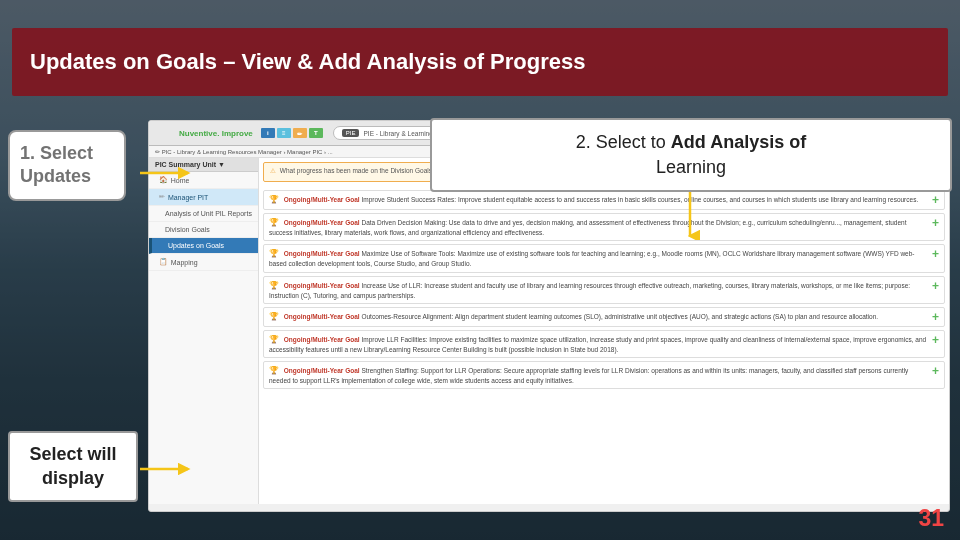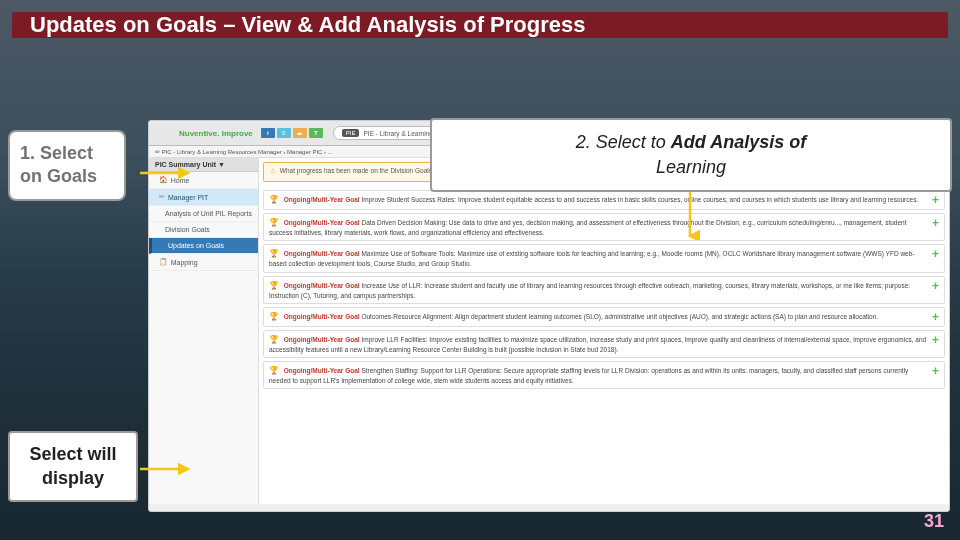--- a/index.html
+++ b/index.html
@@ -24,28 +24,28 @@
     .bg-overlay {
       position: absolute;
       top: 0; left: 0; right: 0; bottom: 0;
       background: rgba(0,0,0,0.45);
       z-index: 1;
     }
 
     
     .title-bar {
       position: absolute;
-      top: 12px;
+      top: 28px;
       left: 12px;
       right: 12px;
       background: rgba(130, 20, 30, 0.9);
       color: white;
       font-size: 22px;
       font-weight: bold;
-      padding: 0 18px;
+      padding: 21px 18px;
       z-index: 10;
       border-radius: 2px;
     }
 
     
     .annotation-box {
       position: absolute;
       top: 130px;
       left: 8px;
       width: 118px;
@@ -68,21 +68,20 @@
       right: 8px;
       background: white;
       border: 2px solid #999;
       border-radius: 4px;
       padding: 10px 14px;
       z-index: 20;
       font-size: 18px;
       color: #222;
       line-height: 1.4;
       text-align: center;
-      font-style: italic;
     }
     .annotation-center strong {
       font-weight: 900;
     }
 
     
     .goals-display-box {
       position: absolute;
       bottom: 38px;
       left: 8px;
@@ -97,22 +96,22 @@
       color: #222;
       line-height: 1.3;
       text-align: center;
     }
 
     
     .page-number {
       position: absolute;
       bottom: 8px;
       right: 16px;
-      color: #f9a8d4;
-      font-size: 18px;
+      color: #ef4444;
+      font-size: 23px;
       font-weight: bold;
       z-index: 20;
     }
 
     
     .browser-window {
       position: absolute;
       top: 120px;
       left: 148px;
       right: 10px;
@@ -360,21 +359,21 @@
 
 <div class="bg-image"></div>
 <div class="bg-overlay"></div>
 
 <div class="title-bar">
   <span>Updates on Goals – View &amp; Add Analysis of Progress</span>
 </div>
 
 <div class="annotation-box">
   <div>1. Select</div>
-  <div>on Goals</div>
+  <div>Updates</div>
 </div>
 
 <svg class="arrow-svg" style="top:162px; left:138px; width:55px; height:22px;" viewBox="0 0 55 22">
   <defs>
       <marker id="ah1" markerWidth="5" markerHeight="5" refX="4" refY="2.5" orient="auto">
         <polygon points="0 0, 5 2.5, 0 5" fill="#f5c518"></polygon>
       </marker>
     </defs>
   <line x1="2" y1="11" x2="50" y2="11" stroke="#f5c518" stroke-width="2.5" marker-end="url(#ah1)"></line>
 </svg>

